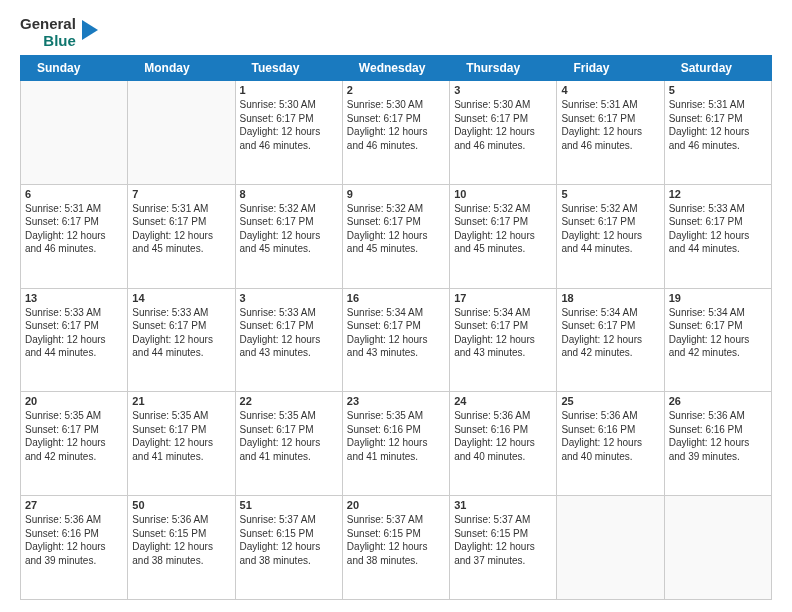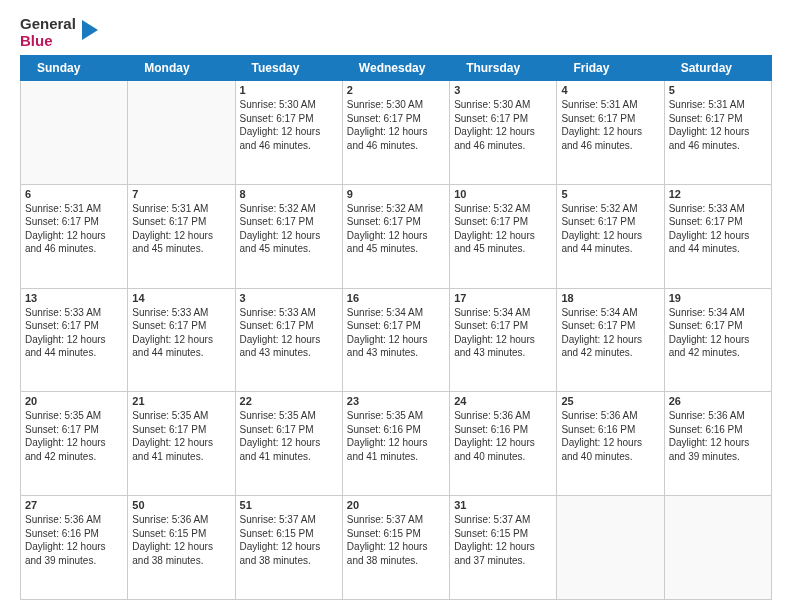--- a/index.html
+++ b/index.html
@@ -20,20 +20,21 @@
     .header {
       display: flex;
       justify-content: space-between;
       align-items: flex-start;
       margin-bottom: 6px;
     }
     .logo {
       display: flex;
       flex-direction: column;
       align-items: flex-start;
+      text-align: right;
     }
     .title-block {
       text-align: right;
     }
     .month-title {
       font-size: 36px;
       font-weight: bold;
       color: #222;
       line-height: 1.1;
     }
@@ -83,21 +84,21 @@
   </style>
 </head>
 <body>
 
 <div class="page">
   <div class="header">
     <div class="logo">
   <div style="display:flex;align-items:center;gap:0">
     <div style="display:flex;flex-direction:column;line-height:1.1">
       <span style="font-size:15px;font-weight:bold;color:#333;">General</span>
-      <span style="font-size:15px;font-weight:bold;color:#be185d;">Blue</span>
+      <span style="font-size:15px;font-weight:bold;color:#0f766e;">Blue</span>
     </div>
     <svg width="22" height="30" viewBox="0 0 22 30" style="margin-left:2px;margin-top:-4px">
       <polygon points="4,4 20,14 4,24" fill="#1a7abf"></polygon>
     </svg>
   </div>
 </div>
     <div class="title-block">
       <div class="month-title"></div>
       <div class="location"></div>
     </div>

